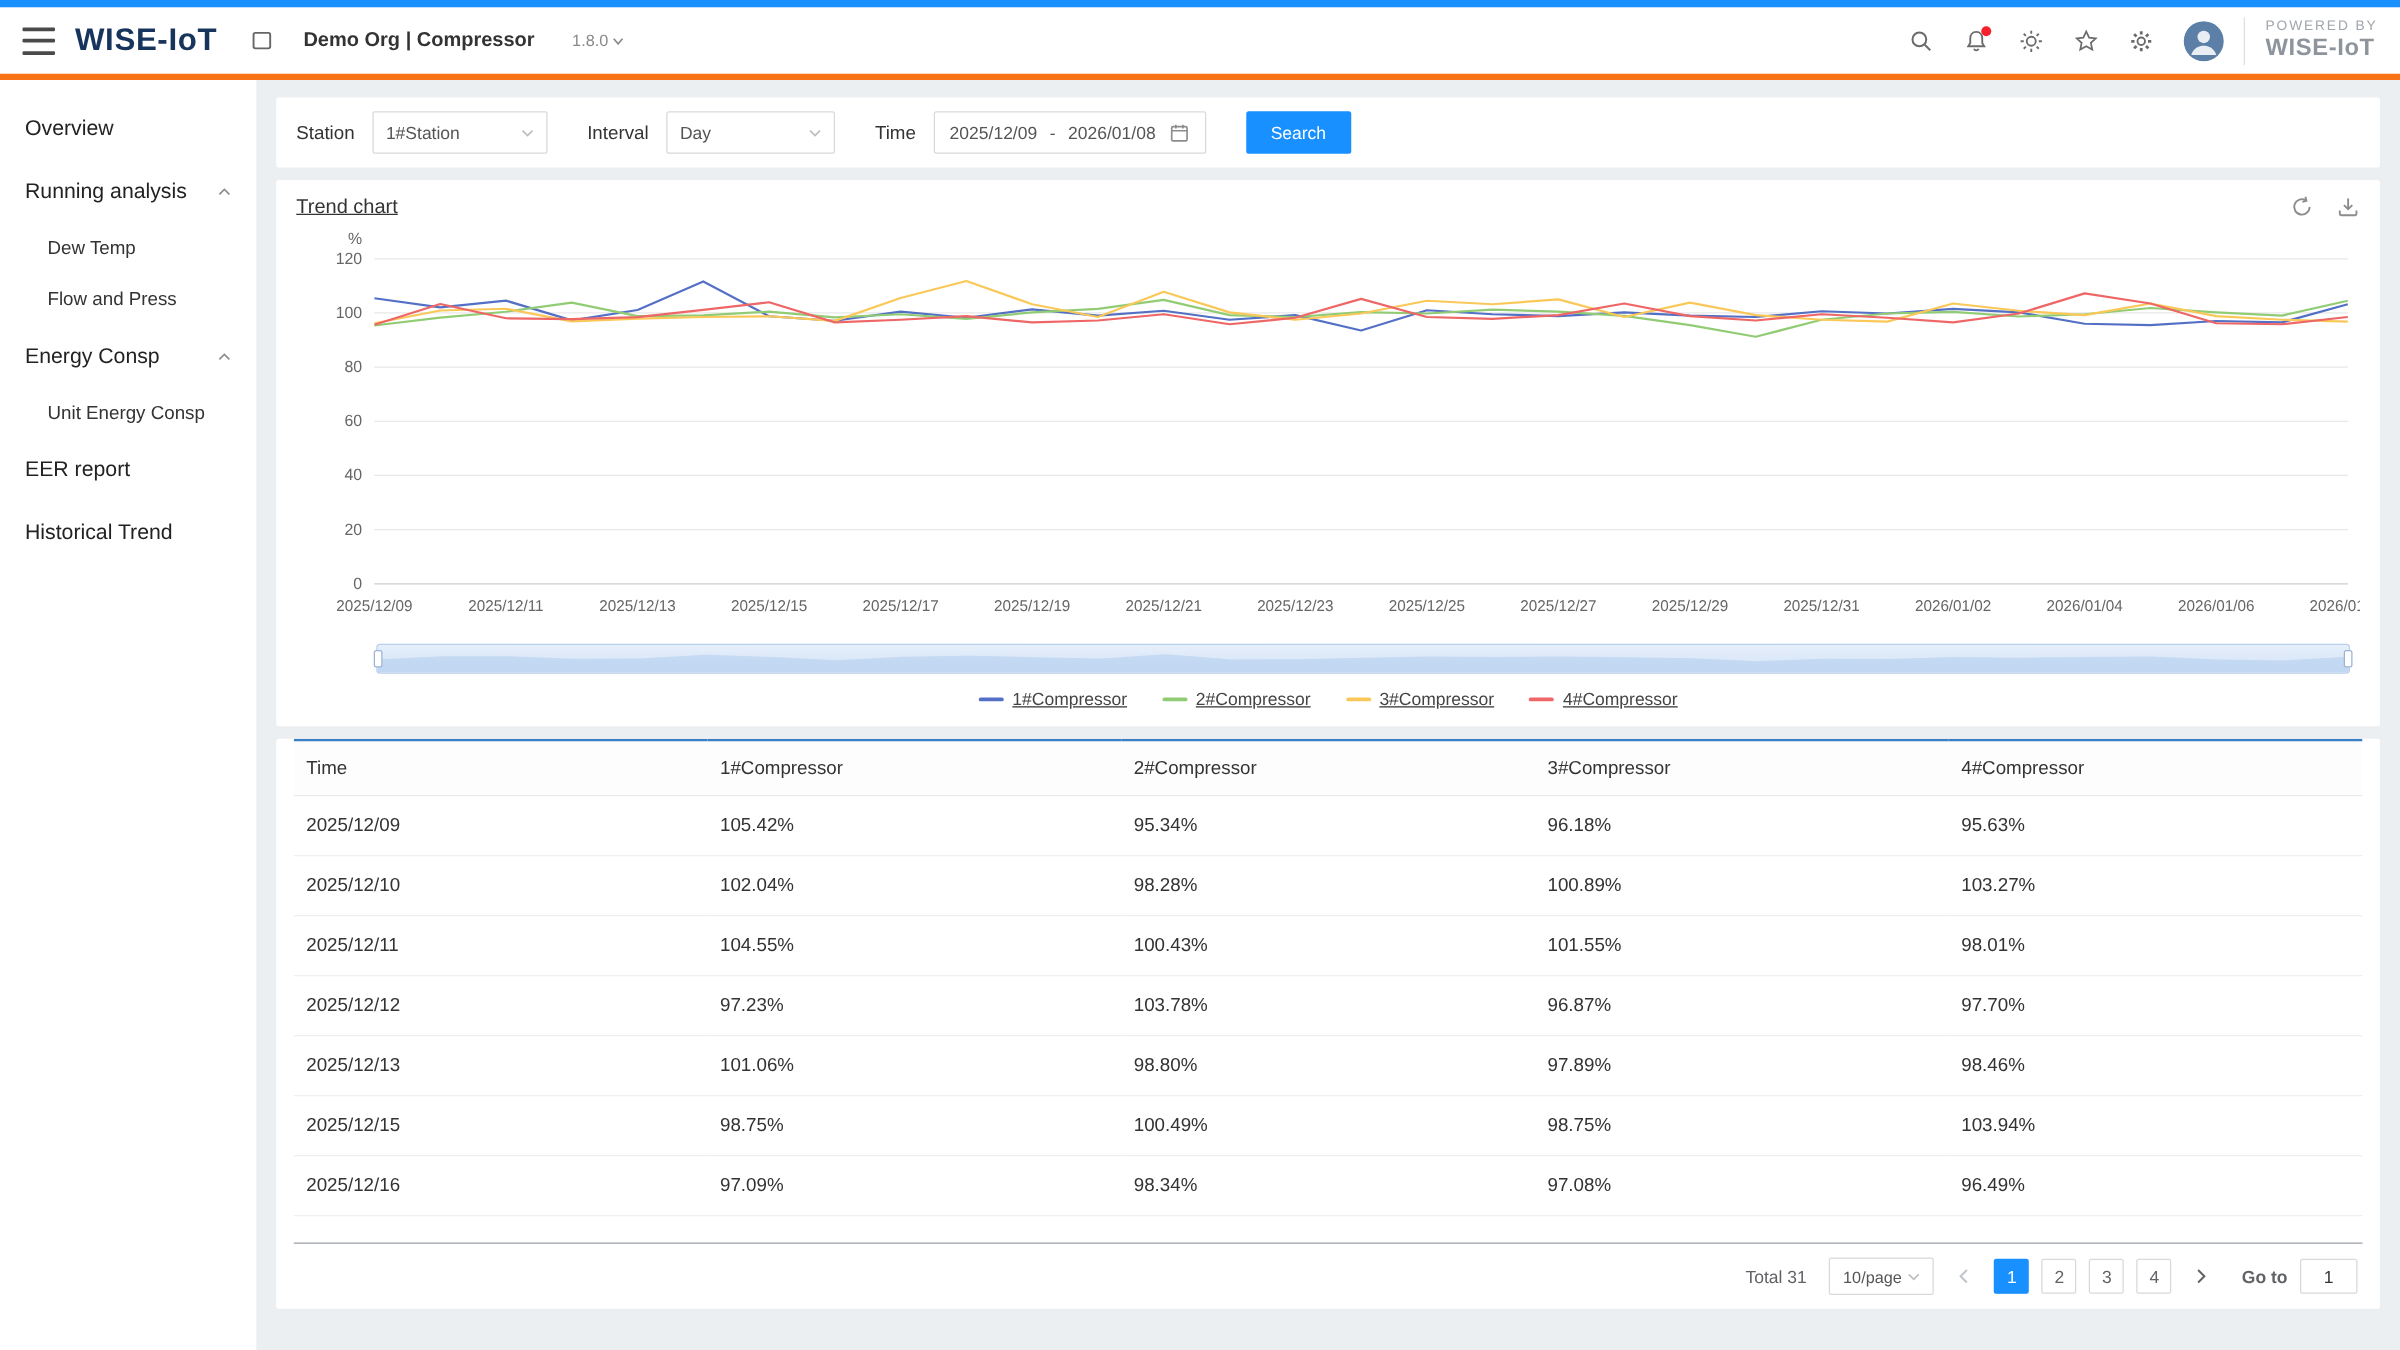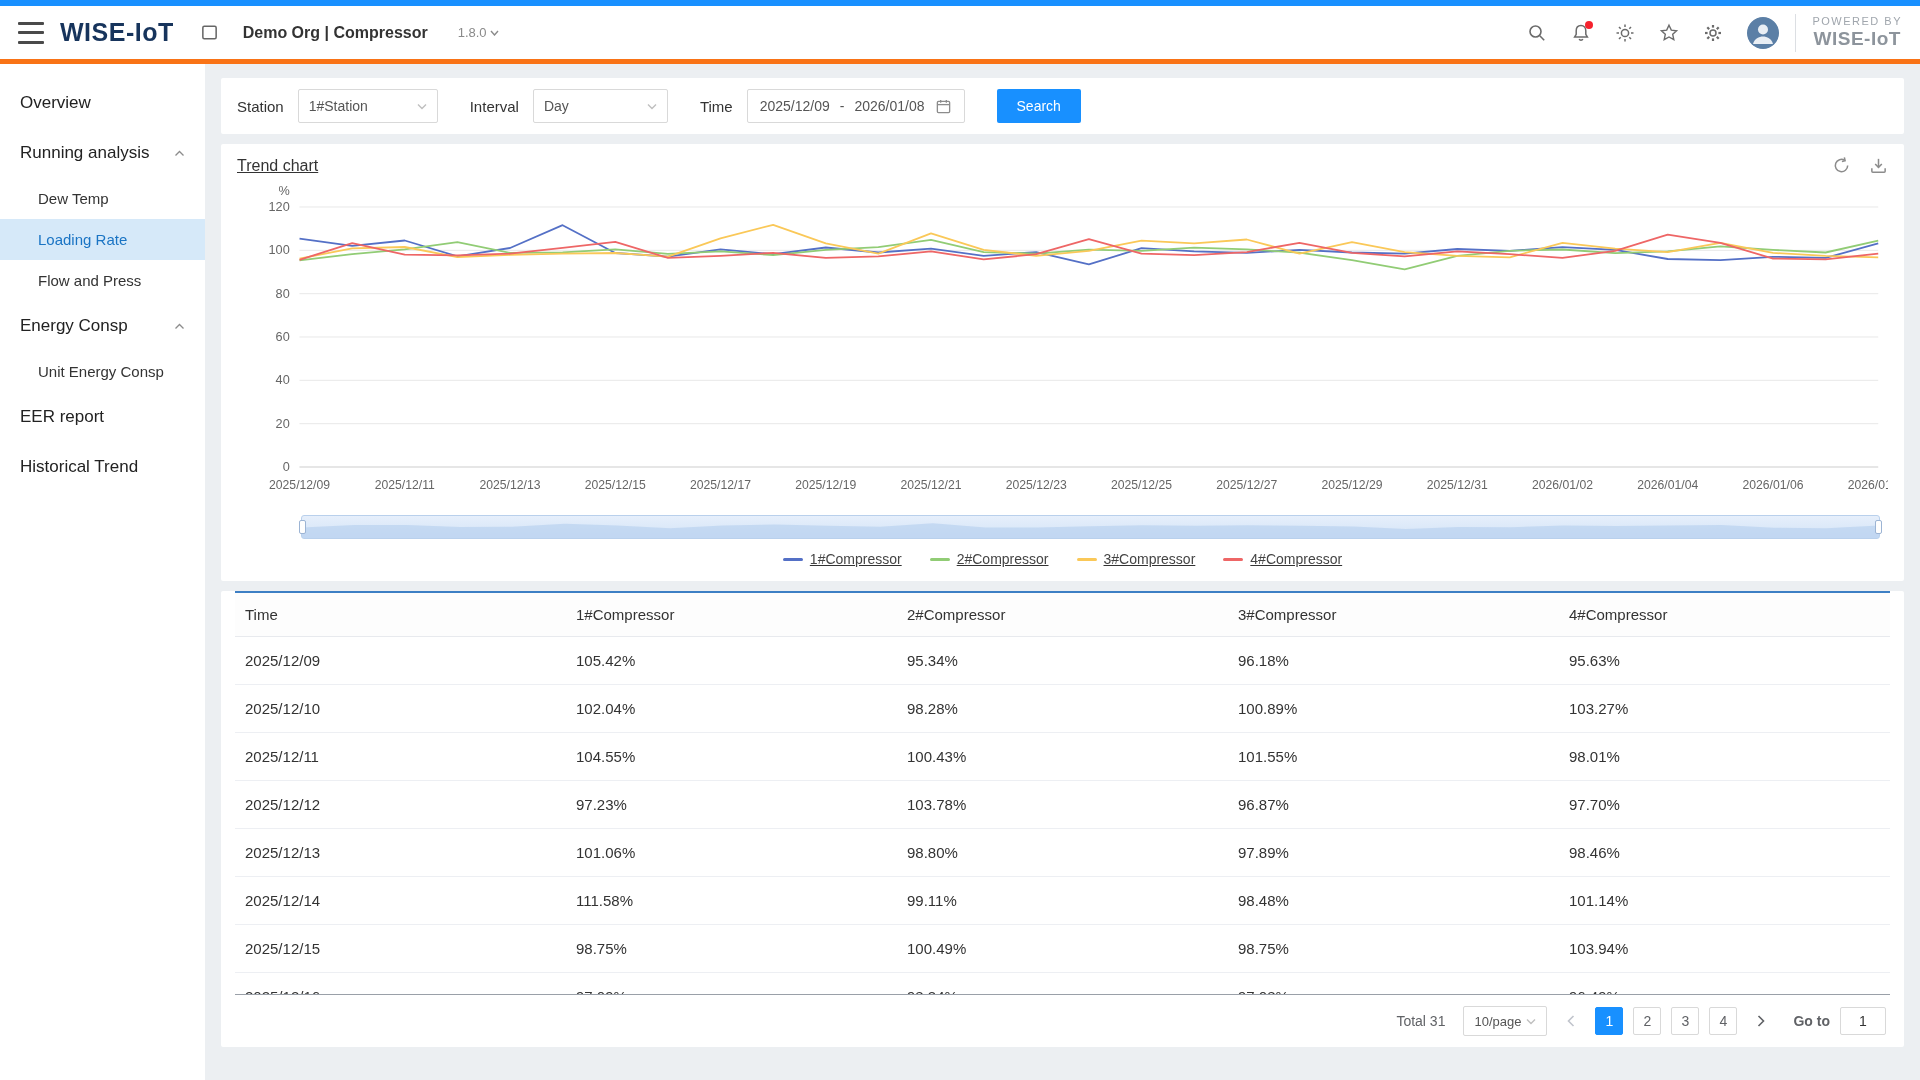--- a/index.html
+++ b/index.html
@@ -17,21 +17,21 @@
   .logo { font-size:25px; font-weight:bold; color:#17345c; letter-spacing:.5px; margin-right:26px; }
   .org-wrap { display:flex; align-items:center; gap:24px; cursor:pointer; }
   .org-name { font-size:16px; font-weight:bold; color:#333; }
   .version { font-size:13px; color:#8a8a8a; margin-left:6px; display:flex; align-items:center; gap:3px;}
   .spacer { flex:1; }
   .hicons { display:flex; align-items:center; gap:24px; }
   .hicon { position:relative; cursor:pointer; display:flex; align-items:center; }
   .bell-dot { position:absolute; top:-2px; right:-2px; width:8px; height:8px; background:#f5222d; border-radius:50%; }
   .avatar { width:32px; height:32px; border-radius:50%; background:#9db3c8; overflow:hidden; display:flex; align-items:center; justify-content:center; cursor:pointer;}
   .vdivider { width:1px; height:38px; background:#dcdfe3; margin:0 16px; }
-  .powered { text-align:center; line-height:1.15; }
+  .powered { text-align:left; line-height:1.15; }
   .powered .p1 { font-size:11px; letter-spacing:1.5px; color:#a0a6ad; }
   .powered .p2 { font-size:19px; font-weight:bold; color:#8d949c; letter-spacing:.5px;}
 
   
   .bodyrow { display:flex; height:1016px; }
   nav.sidebar { width:205px; background:#fff; padding-top:14px; flex:0 0 205px; }
   .side-item { display:flex; align-items:center; cursor:pointer; }
   .side-item.top { padding:15px 20px; font-size:17px; color:#222; }
   .side-item.sub { padding:12px 20px 12px 38px; font-size:15px; color:#333; }
   .side-item.active { background:#d6e9f9; color:#1a74c4; }
@@ -200,23 +200,20 @@
       <div class="side-item top">
         <span>Running analysis</span>
         <span class="caret">
           <svg width="11" height="7" viewBox="0 0 11 7">
             <path d="M1.5 5.5 L5.5 1.5 L9.5 5.5" fill="none" stroke="#8c8c8c" stroke-width="1.3"></path>
           </svg>
         </span>
       </div>
       <div class="side-item sub">
         <span>Dew Temp</span>
-      </div>
-      <div class="side-item sub active">
-        <span>Loading Rate</span>
       </div>
       <div class="side-item sub">
         <span>Flow and Press</span>
       </div>
       <div class="side-item top">
         <span>Energy Consp</span>
         <span class="caret">
           <svg width="11" height="7" viewBox="0 0 11 7">
             <path d="M1.5 5.5 L5.5 1.5 L9.5 5.5" fill="none" stroke="#8c8c8c" stroke-width="1.3"></path>
           </svg>
@@ -390,27 +387,20 @@
                 <td>97.70%</td>
               </tr>
               <tr>
                 <td>2025/12/13</td>
                 <td>101.06%</td>
                 <td>98.80%</td>
                 <td>97.89%</td>
                 <td>98.46%</td>
               </tr>
               <tr>
-                <td>2025/12/14</td>
-                <td>111.58%</td>
-                <td>99.11%</td>
-                <td>98.48%</td>
-                <td>101.14%</td>
-              </tr>
-              <tr>
                 <td>2025/12/15</td>
                 <td>98.75%</td>
                 <td>100.49%</td>
                 <td>98.75%</td>
                 <td>103.94%</td>
               </tr>
               <tr>
                 <td>2025/12/16</td>
                 <td>97.09%</td>
                 <td>98.34%</td>

